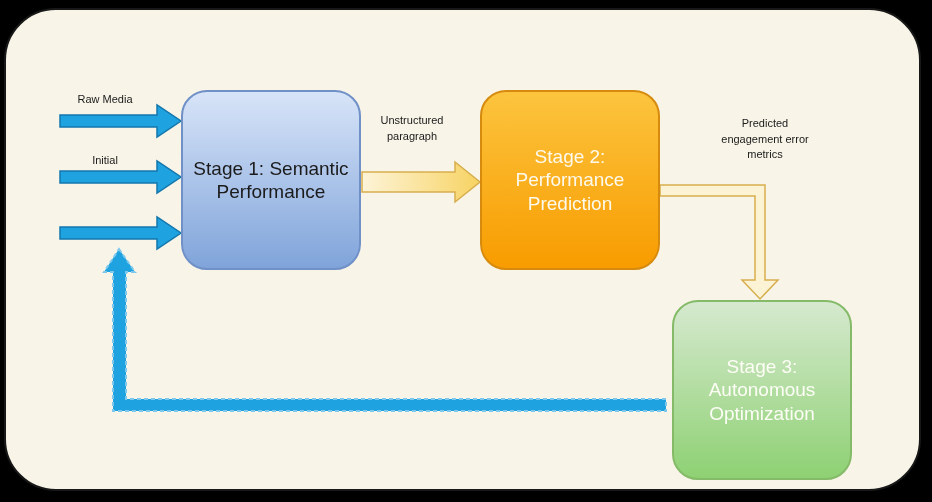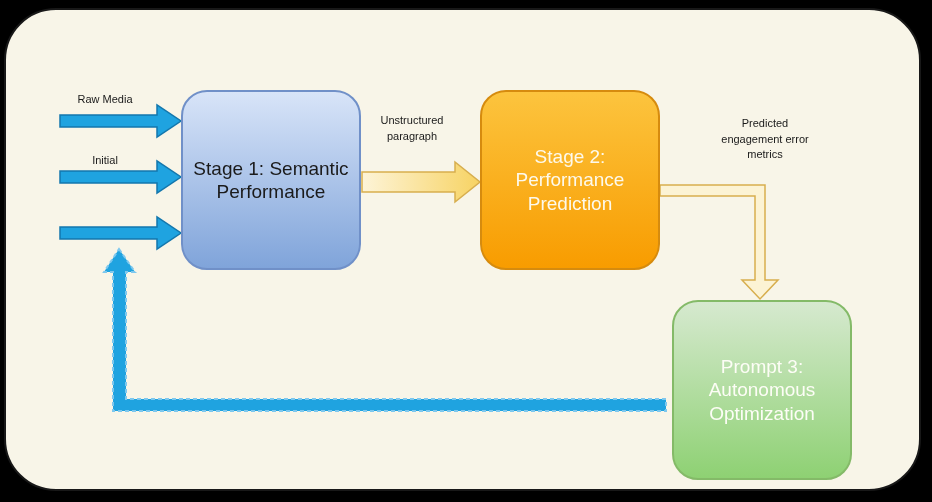--- a/index.html
+++ b/index.html
@@ -64,21 +64,21 @@
     <polygon points="119,249 135,272 126,272 126,399 666,399 666,411 113,411 113,272 104,272" style="fill:var(--feedback-fill);stroke:var(--feedback-dash);stroke-width:2;stroke-dasharray:4 3"></polygon>
   </svg>
 
   <div class="lbl lbl-raw">Raw Media</div>
   <div class="lbl lbl-meta">Initial</div>
 
   <div class="stage stage1">Stage 1: Semantic
 Performance</div>
   <div class="stage stage2">Stage 2: Performance
 Prediction</div>
-  <div class="stage stage3">Prompt 3: Autonomous
+  <div class="stage stage3">Stage 3: Autonomous
 Optimization</div>
 
   <div class="lbl lbl-predicted">Predicted
 engagement error
 metrics</div>
   <div class="lbl lbl-unstructured">Unstructured
 paragraph</div>
 </div>
 
 </body></html>

